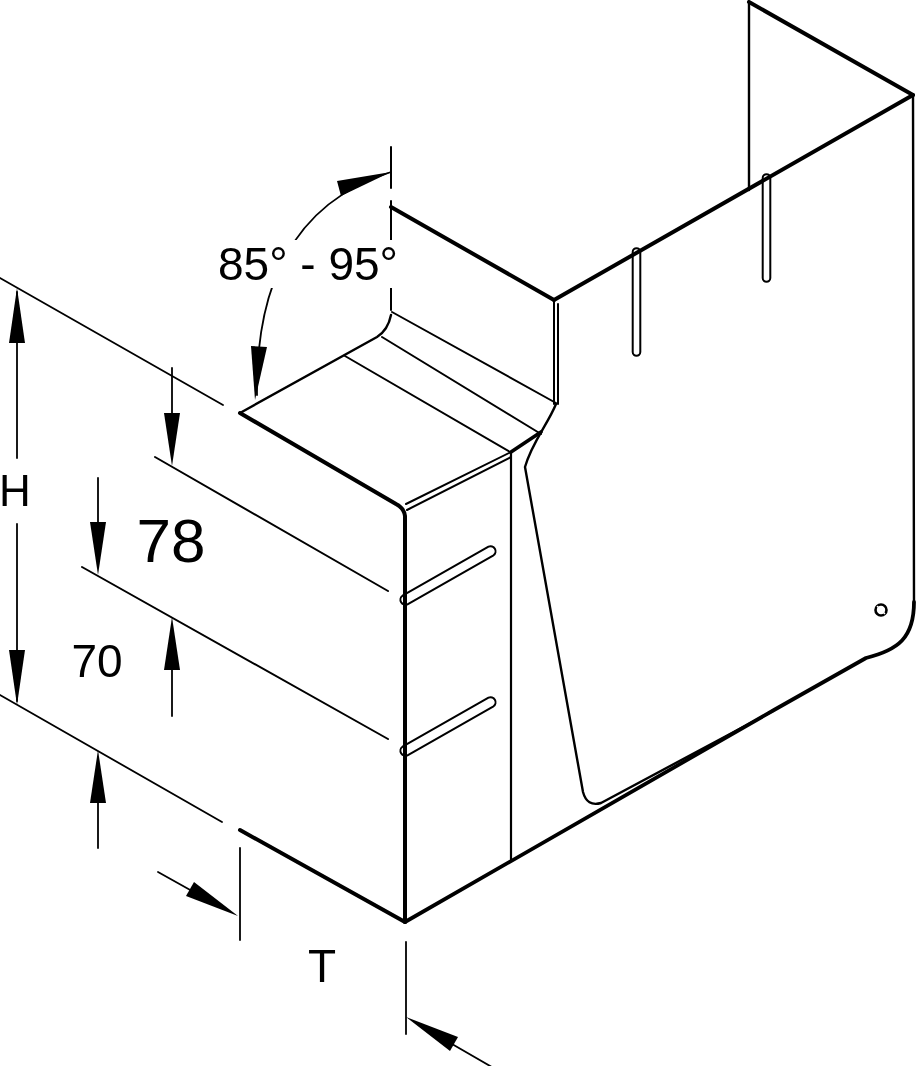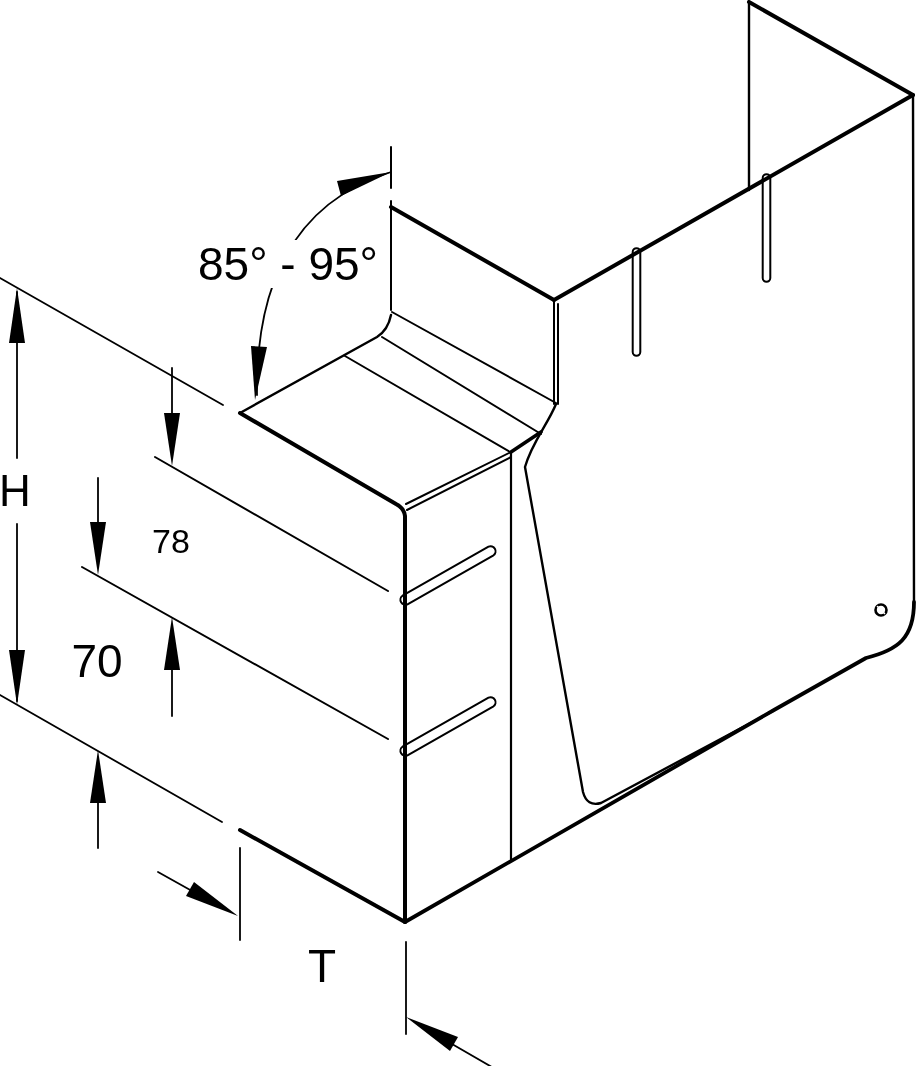--- a/index.html
+++ b/index.html
@@ -16,21 +16,21 @@
     transform:translate(-50%,-50%);
     color:#000;
     background:#fff;
     line-height:1;
     padding:1px 4px;
     white-space:nowrap;
     user-select:none;
   }
   .lbl-angle{font-size:46px;}
   .lbl-H{font-size:44px;}
-  .lbl-78{font-size:34px;text-align:right;}
+  .lbl-78{font-size:62px;text-align:right;}
   .lbl-90{font-size:46px;}
   .lbl-T{font-size:46px;}
 </style>
 </head>
 <body>
 
 <div class="stage">
 
   <svg width="918" height="1066" viewBox="0 0 918 1066">
 
@@ -114,18 +114,18 @@
       <polygon points="238,916 194,882 186,896" fill="#000" stroke="none"></polygon>
       <path d="M452,1044 L497,1070" stroke-width="1.8"></path>
       <polygon points="406,1017 458,1037 450,1051" fill="#000" stroke="none"></polygon>
 
       <path d="M257,395 Q255,215 391,172" stroke-width="1.8"></path>
       <polygon points="255,400 267,347 251,346" fill="#000" stroke="none"></polygon>
       <polygon points="391,172 341,196 337,181" fill="#000" stroke="none"></polygon>
     </g>
   </svg>
 
-  <div class="lbl lbl-angle" style="left: 288px; top: 264px;">85° - 95°</div>
+  <div class="lbl lbl-angle" style="left: 308px; top: 264px;">85° - 95°</div>
   <div class="lbl lbl-H" style="left: 15px; top: 491px;">H</div>
   <div class="lbl lbl-78" style="left: 171px; top: 541px;">78</div>
   <div class="lbl lbl-90" style="left: 97px; top: 661px;">70</div>
   <div class="lbl lbl-T" style="left: 322px; top: 966px;">T</div>
 </div>
 
 </body></html>

